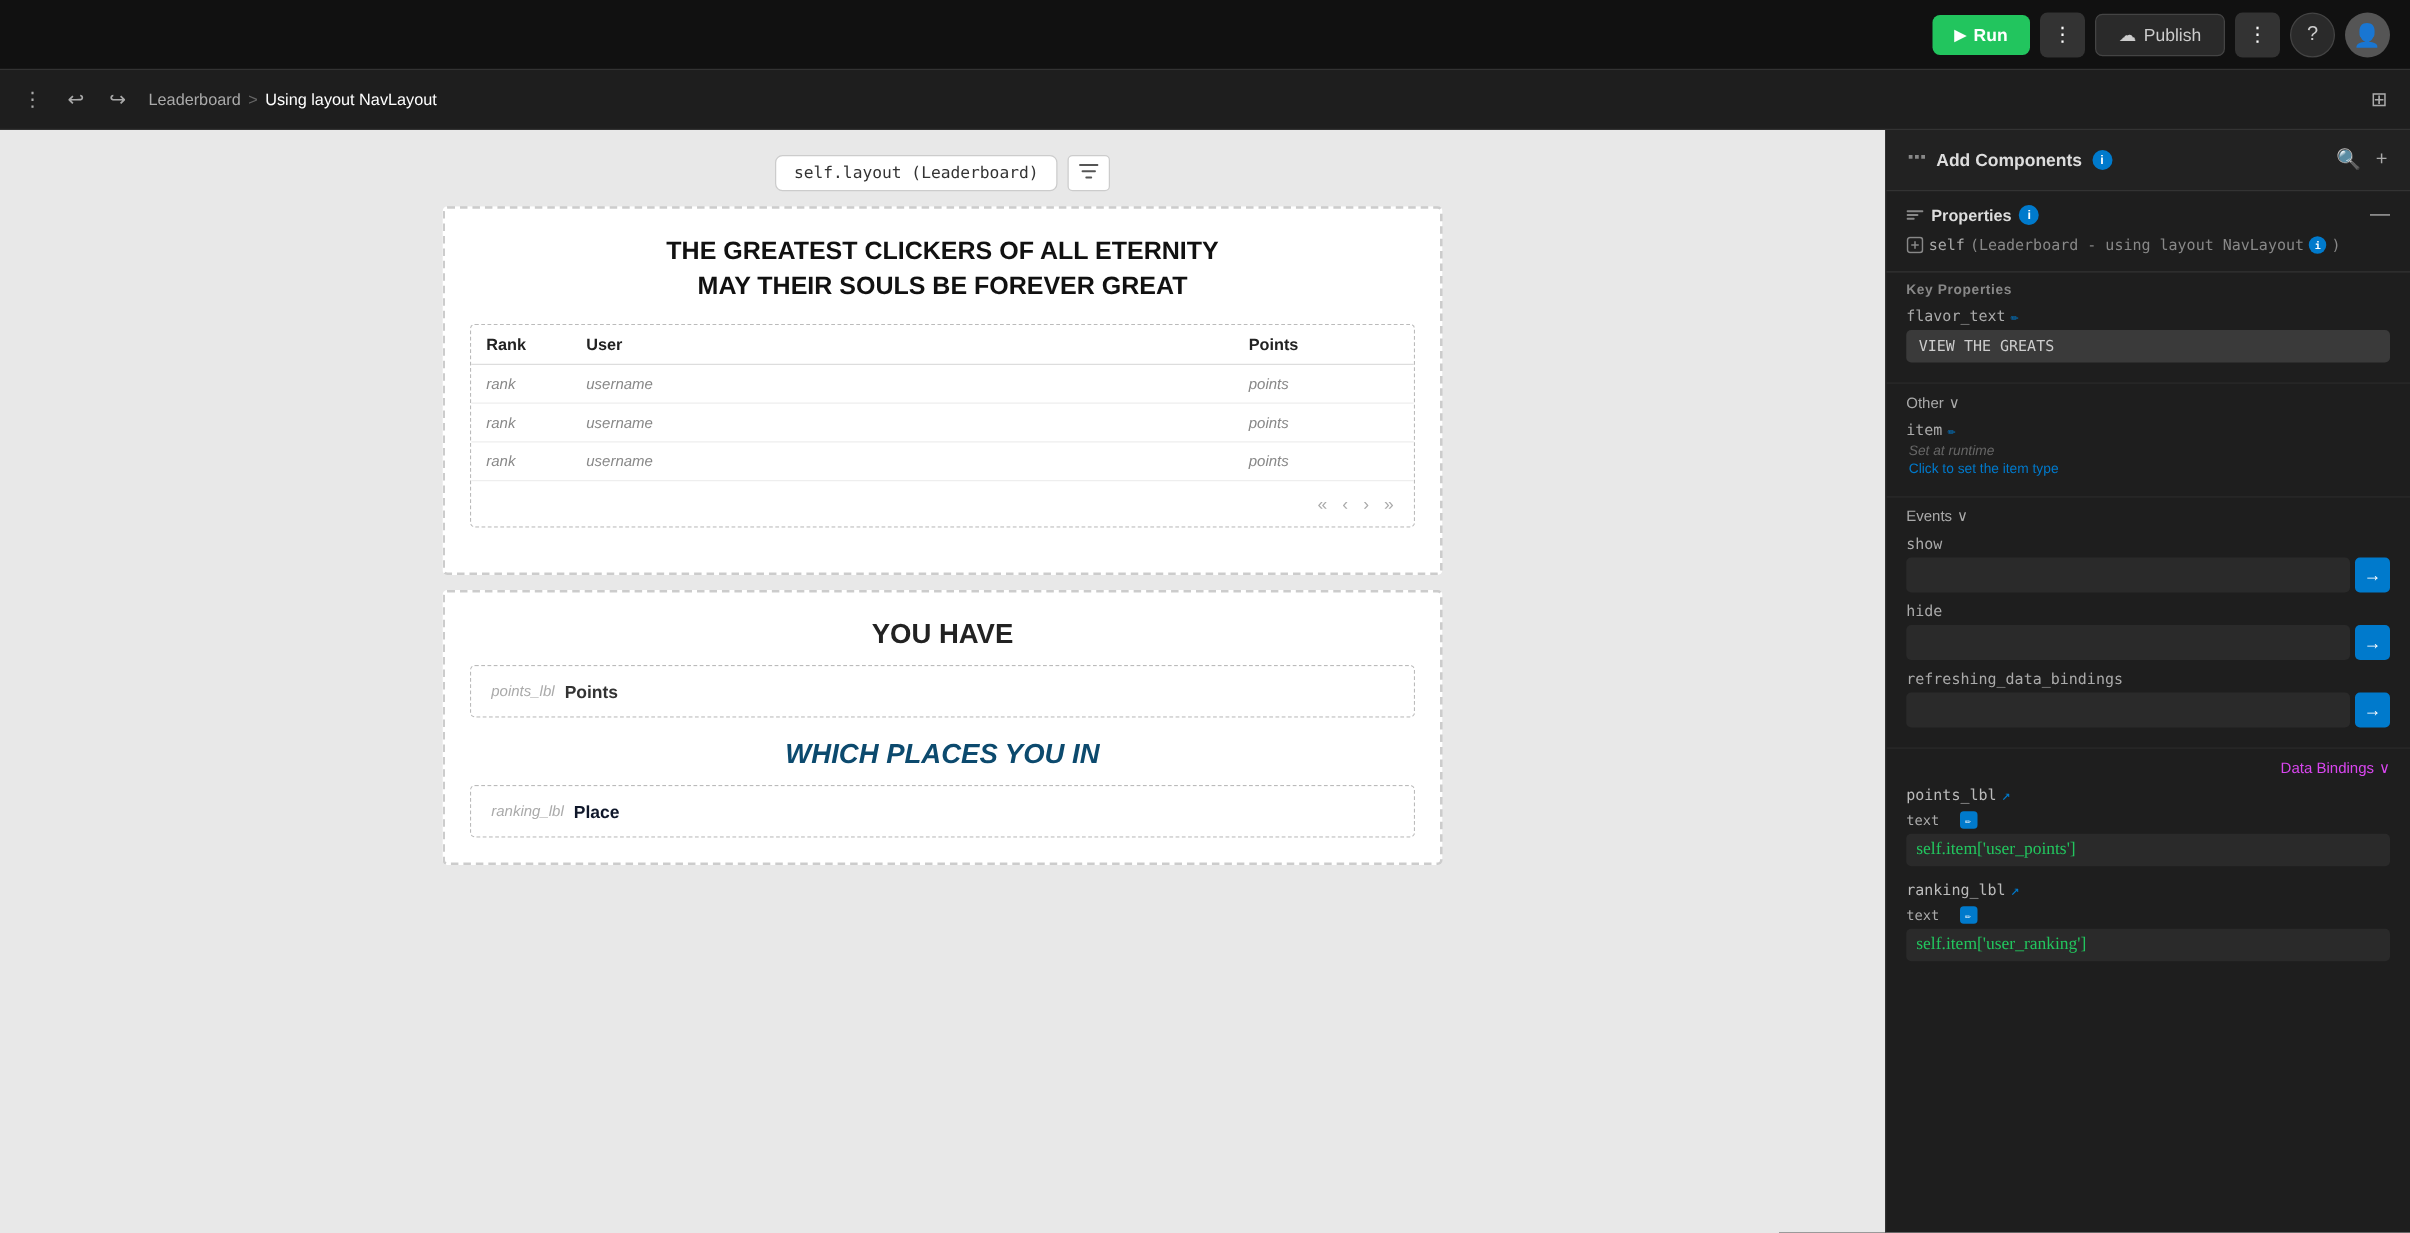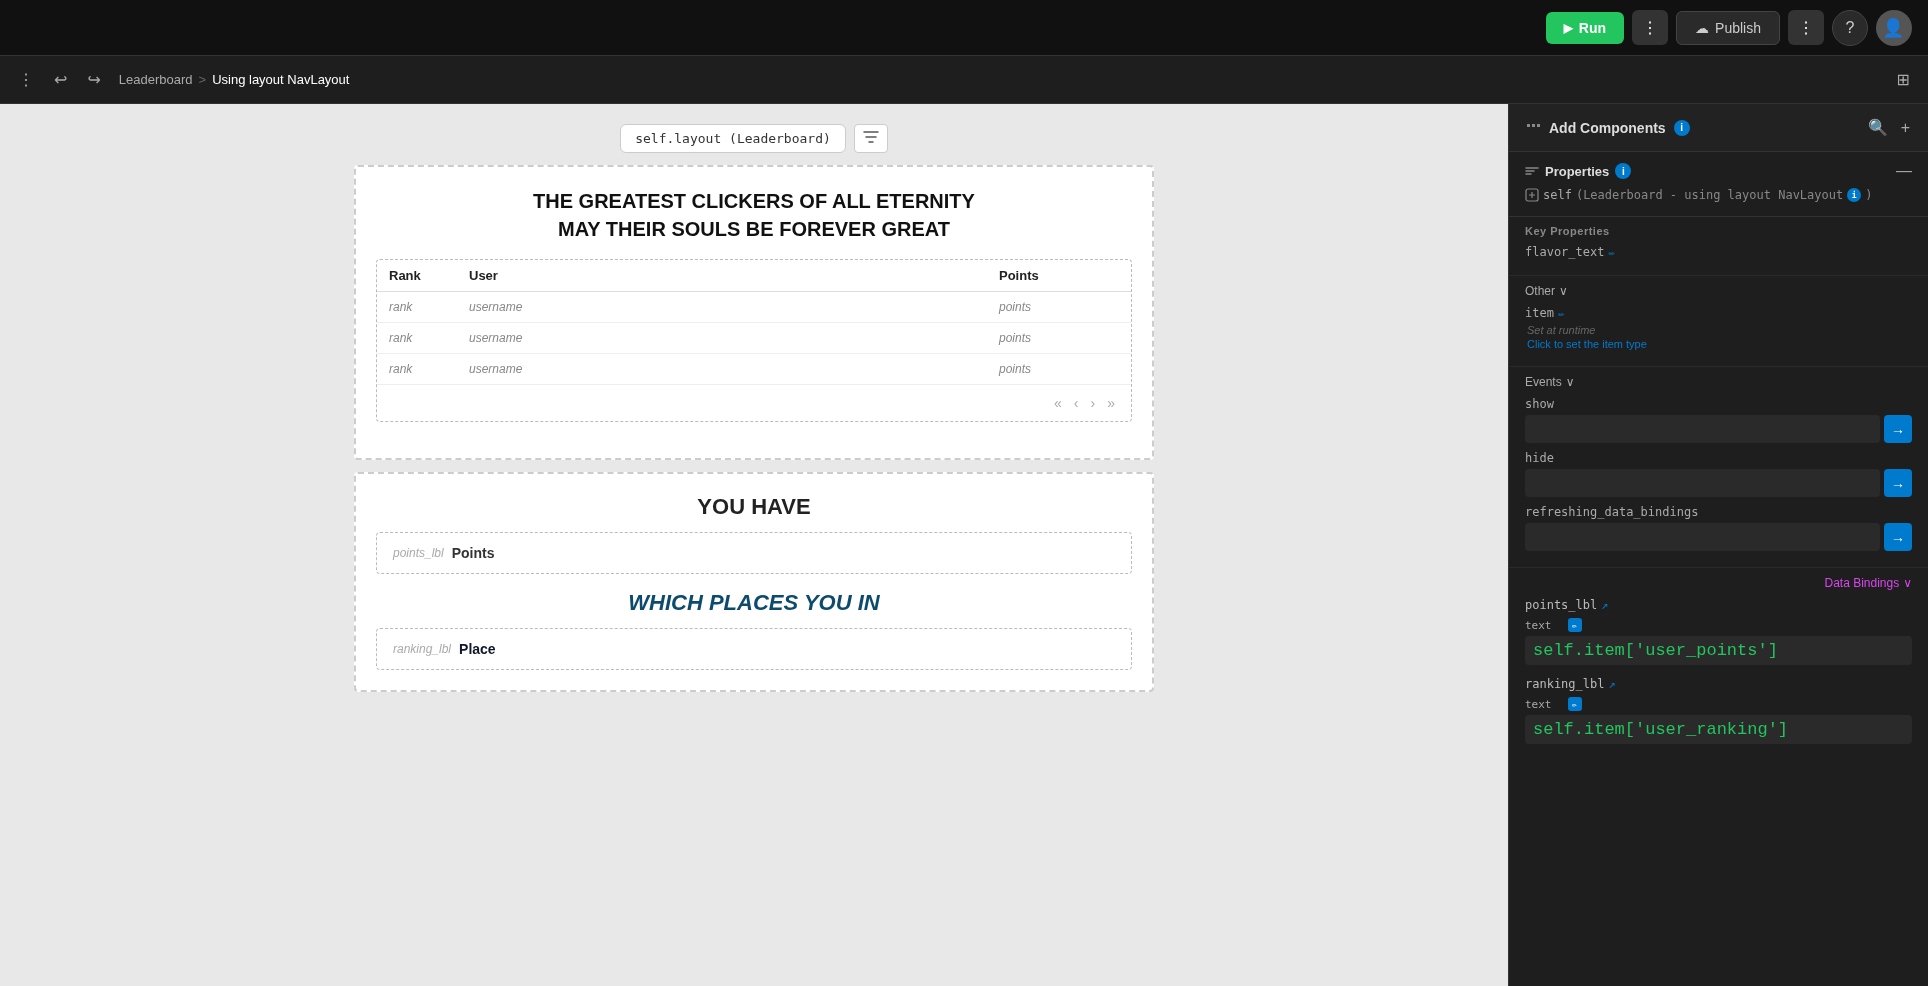--- a/index.html
+++ b/index.html
@@ -521,23 +521,23 @@
       color: #aaa;
       display: flex;
       align-items: center;
       gap: 16px;
       margin-bottom: 4px;
     }
     .binding-value-bar {
       background: #2a2a2a;
       border-radius: 4px;
       padding: 5px 8px;
-      font-size: 17px;
+      font-size: 14px;
       color: #22c55e;
-      font-family: Liberation Mono, monospace;
+      font-family: Liberation Serif, serif;
     }
     .edit-icon-small {
       background: #007acc;
       border-radius: 3px;
       width: 14px;
       height: 14px;
       display: inline-flex;
       align-items: center;
       justify-content: center;
       color: #fff;
@@ -691,20 +691,21 @@
       </div>
     </div>
 
     <div class="key-props-section">
       <div class="section-label">Key Properties</div>
       <div class="prop-row">
         <div class="prop-name">
           <span data-bind="right_panel.flavor_text_label">flavor_text</span>
           <span class="prop-edit-icon">✏</span>
         </div>
+        <div class="prop-value-bar" data-bind="right_panel.flavor_text_value">VIEW THE GREATS</div>
       </div>
     </div>
 
     <div class="other-section">
       <div class="other-title">
         <span data-bind="right_panel.other_label">Other</span>
         <span>∨</span>
       </div>
       <div class="item-label-row">
         <span data-bind="right_panel.item_label">item</span>

